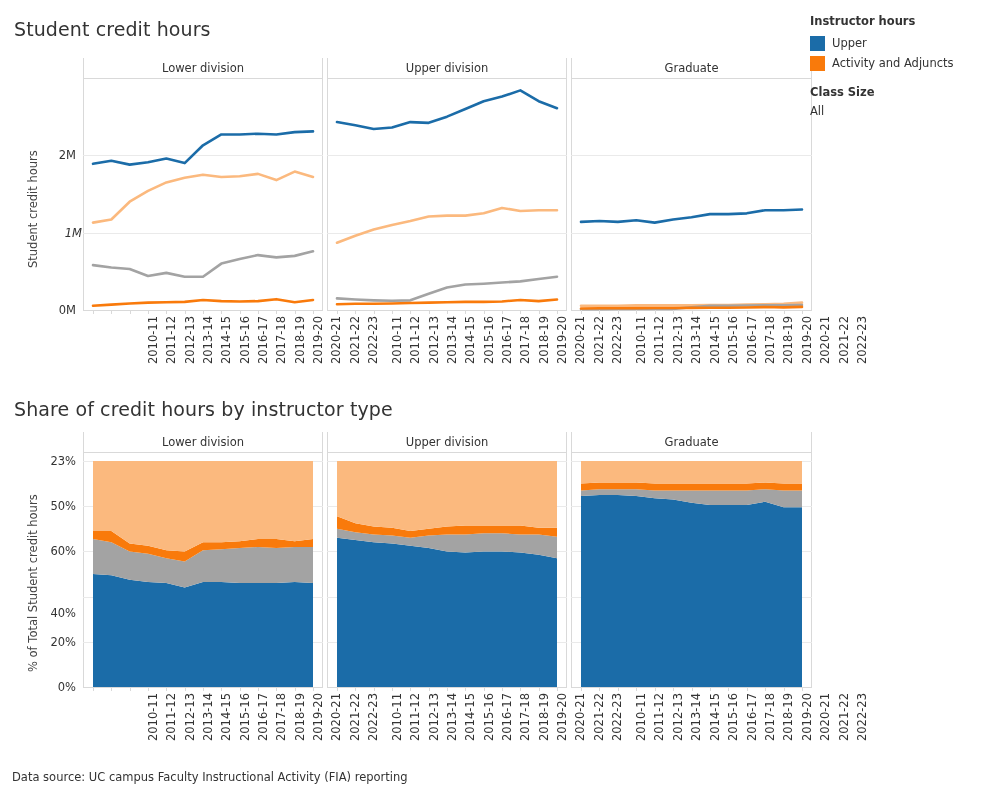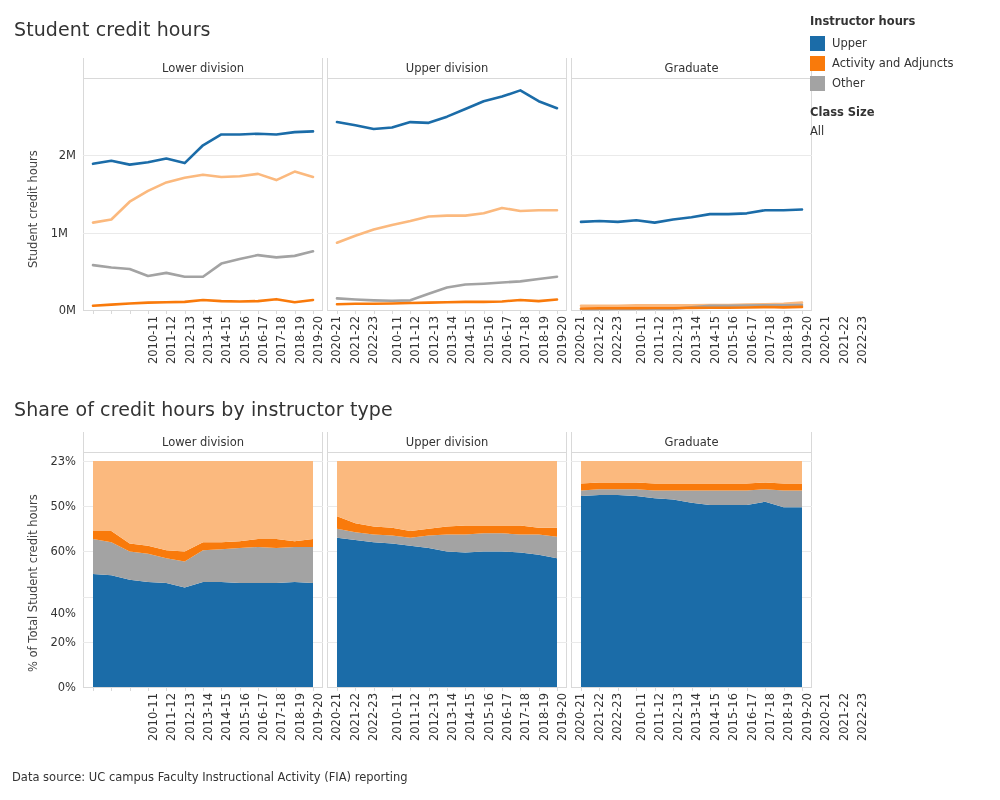--- a/index.html
+++ b/index.html
@@ -177,21 +177,21 @@
         <line x1="728.8333333333333" y1="252" x2="728.8333333333333" y2="256" stroke="#d9d9d9" stroke-width="1" shape-rendering="crispEdges"></line>
         <line x1="747.25" y1="252" x2="747.25" y2="256" stroke="#d9d9d9" stroke-width="1" shape-rendering="crispEdges"></line>
         <line x1="765.6666666666667" y1="252" x2="765.6666666666667" y2="256" stroke="#d9d9d9" stroke-width="1" shape-rendering="crispEdges"></line>
         <line x1="784.0833333333333" y1="252" x2="784.0833333333333" y2="256" stroke="#d9d9d9" stroke-width="1" shape-rendering="crispEdges"></line>
         <line x1="802.5" y1="252" x2="802.5" y2="256" stroke="#d9d9d9" stroke-width="1" shape-rendering="crispEdges"></line>
       </svg>
       <div class="panel-header" style="left: 83px; width: 240px;">Lower division</div>
       <div class="panel-header" style="left: 327px; width: 240px;">Upper division</div>
       <div class="panel-header" style="left: 571px; width: 241px;">Graduate</div>
       <div class="ytick" style="left: 40px; width: 36px; top: 252px;">0M</div>
-      <div class="ytick" style="left: 32px; width: 36px; top: 174.667px;">1M</div>
+      <div class="ytick" style="left: 46px; width: 36px; top: 174.667px; font-style: italic;">1M</div>
       <div class="ytick" style="left: 40px; width: 36px; top: 97.3333px;">2M</div>
       <div class="xtick" style="left: 98px; top: 258px;">2010-11</div>
       <div class="xtick" style="left: 116.333px; top: 258px;">2011-12</div>
       <div class="xtick" style="left: 134.667px; top: 258px;">2012-13</div>
       <div class="xtick" style="left: 153px; top: 258px;">2013-14</div>
       <div class="xtick" style="left: 171.333px; top: 258px;">2014-15</div>
       <div class="xtick" style="left: 189.667px; top: 258px;">2015-16</div>
       <div class="xtick" style="left: 208px; top: 258px;">2016-17</div>
       <div class="xtick" style="left: 226.333px; top: 258px;">2017-18</div>
       <div class="xtick" style="left: 244.667px; top: 258px;">2018-19</div>
@@ -369,24 +369,20 @@
     <div class="legend-title">Instructor hours</div>
     <div id="legend-items">
         <div class="legend-row">
           <span class="legend-swatch" style="background: rgb(27, 108, 168);"></span>
           <span class="legend-label">Upper</span>
         </div>
         <div class="legend-row">
           <span class="legend-swatch" style="background: rgb(249, 122, 11);"></span>
           <span class="legend-label">Activity and Adjuncts</span>
         </div>
-        <div class="legend-row">
-          <span class="legend-swatch" style="background: rgb(163, 163, 163);"></span>
-          <span class="legend-label">Other</span>
-        </div>
       </div>
     <div class="legend-group2">
       <div class="legend-title">Class Size</div>
       <div class="legend-value">All</div>
     </div>
   </div>
 
   <div class="footer">Data source: UC campus Faculty Instructional Activity (FIA) reporting</div>
 
 </div>

